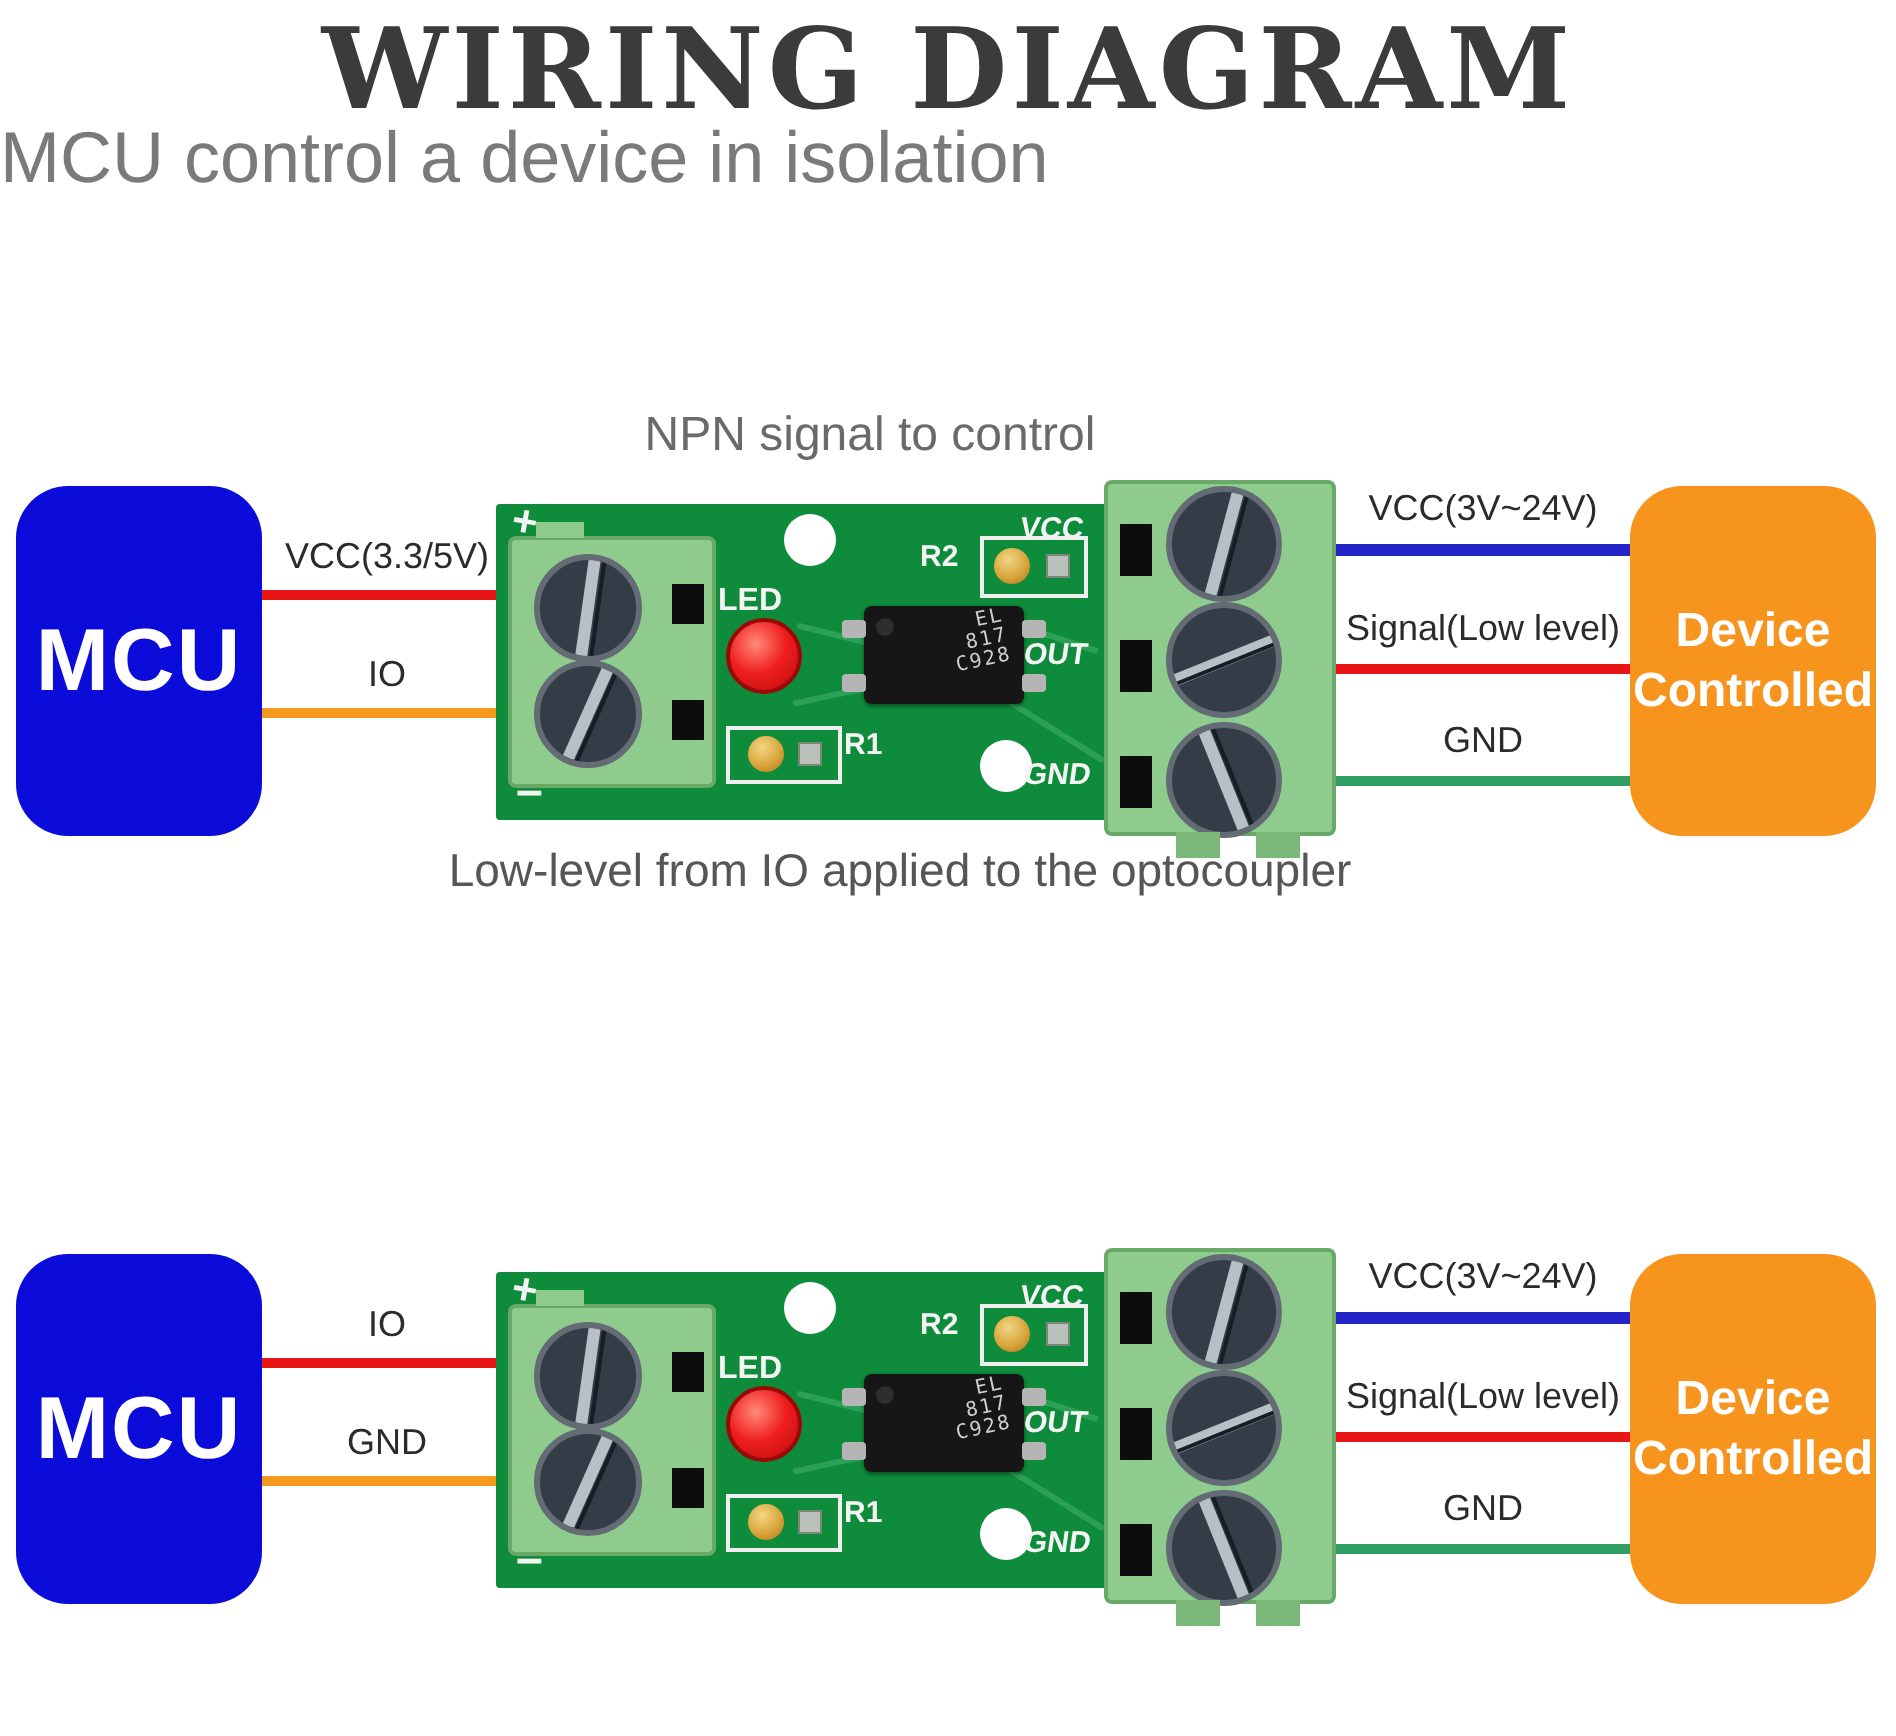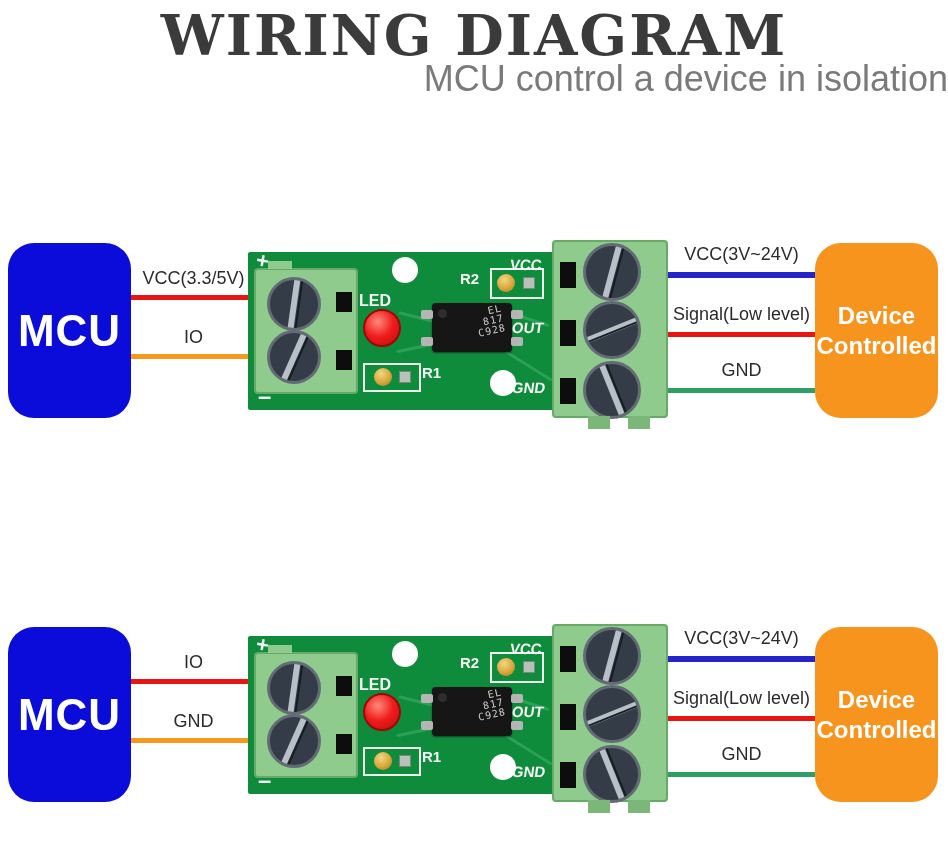--- a/index.html
+++ b/index.html
@@ -3,21 +3,21 @@
 <meta charset="utf-8">
 <style>
   html,body{margin:0;padding:0;background:#fff;}
   .canvas{position:relative;width:948px;height:868px;background:#ffffff;overflow:hidden;
           font-family:"Liberation Sans", sans-serif;}
 
   
   .title{position:absolute;top:2px;left:0;width:948px;text-align:center;
          font-family:"DejaVu Serif", serif;font-weight:bold;font-size:56px;
          letter-spacing:2px;color:#3b3b3b;}
-  .subtitle{position:absolute;top:58px;left:0;width:948px;text-align:right;
+  .subtitle{position:absolute;top:58px;left:0;width:948px;text-align:left;
             font-size:36px;color:#7a7a7a;}
   .sec-heading{position:absolute;left:0;width:870px;text-align:center;
                font-size:24px;color:#6a6a6a;}
   .caption{position:absolute;left:0;width:900px;text-align:center;
            font-size:23px;line-height:29px;color:#565656;}
 
   
   .circuit{position:absolute;left:0;width:948px;height:180px;}
   .mcu{position:absolute;left:8px;top:3px;width:123px;height:175px;border-radius:26px;
        background:var(--mcu-blue,#0c0cda);display:flex;align-items:center;justify-content:center;}
@@ -82,20 +82,21 @@
   .pad{position:absolute;width:12px;height:12px;background:#b9c0b9;border:1px solid #7d857d;box-sizing:border-box;}
 </style>
 </head>
 <body>
 
 <div class="canvas">
 
   <div class="title">WIRING DIAGRAM</div>
   <div class="subtitle">MCU control a device in isolation</div>
 
+  <div class="sec-heading" style="top:204px">NPN signal to control</div>
 
   <div class="circuit" style="top:240px">
     <div class="mcu">
       <span>MCU</span>
     </div>
 
     <div class="wlabel" style="top:28px">VCC(3.3/5V)</div>
     <div class="wire red" style="left:131px;top:55px;width:123px"></div>
     <div class="wlabel" style="top:87px">IO</div>
     <div class="wire orange" style="left:131px;top:114px;width:123px"></div>
@@ -168,20 +169,21 @@
     <div class="rlabel" style="top:120px">GND</div>
     <div class="wire green" style="left:668px;top:148px;width:147px"></div>
 
     <div class="device">
       <span>Device</span>
       <span>Controlled</span>
     </div>
   </div>
 
   <div class="caption" style="top:421px">
+    <div>Low-level from IO applied to the optocoupler</div>
   </div>
 
 
   <div class="circuit" style="top:624px">
     <div class="mcu">
       <span>MCU</span>
     </div>
 
     <div class="wlabel" style="top:28px">IO</div>
     <div class="wire red" style="left:131px;top:55px;width:123px"></div>

